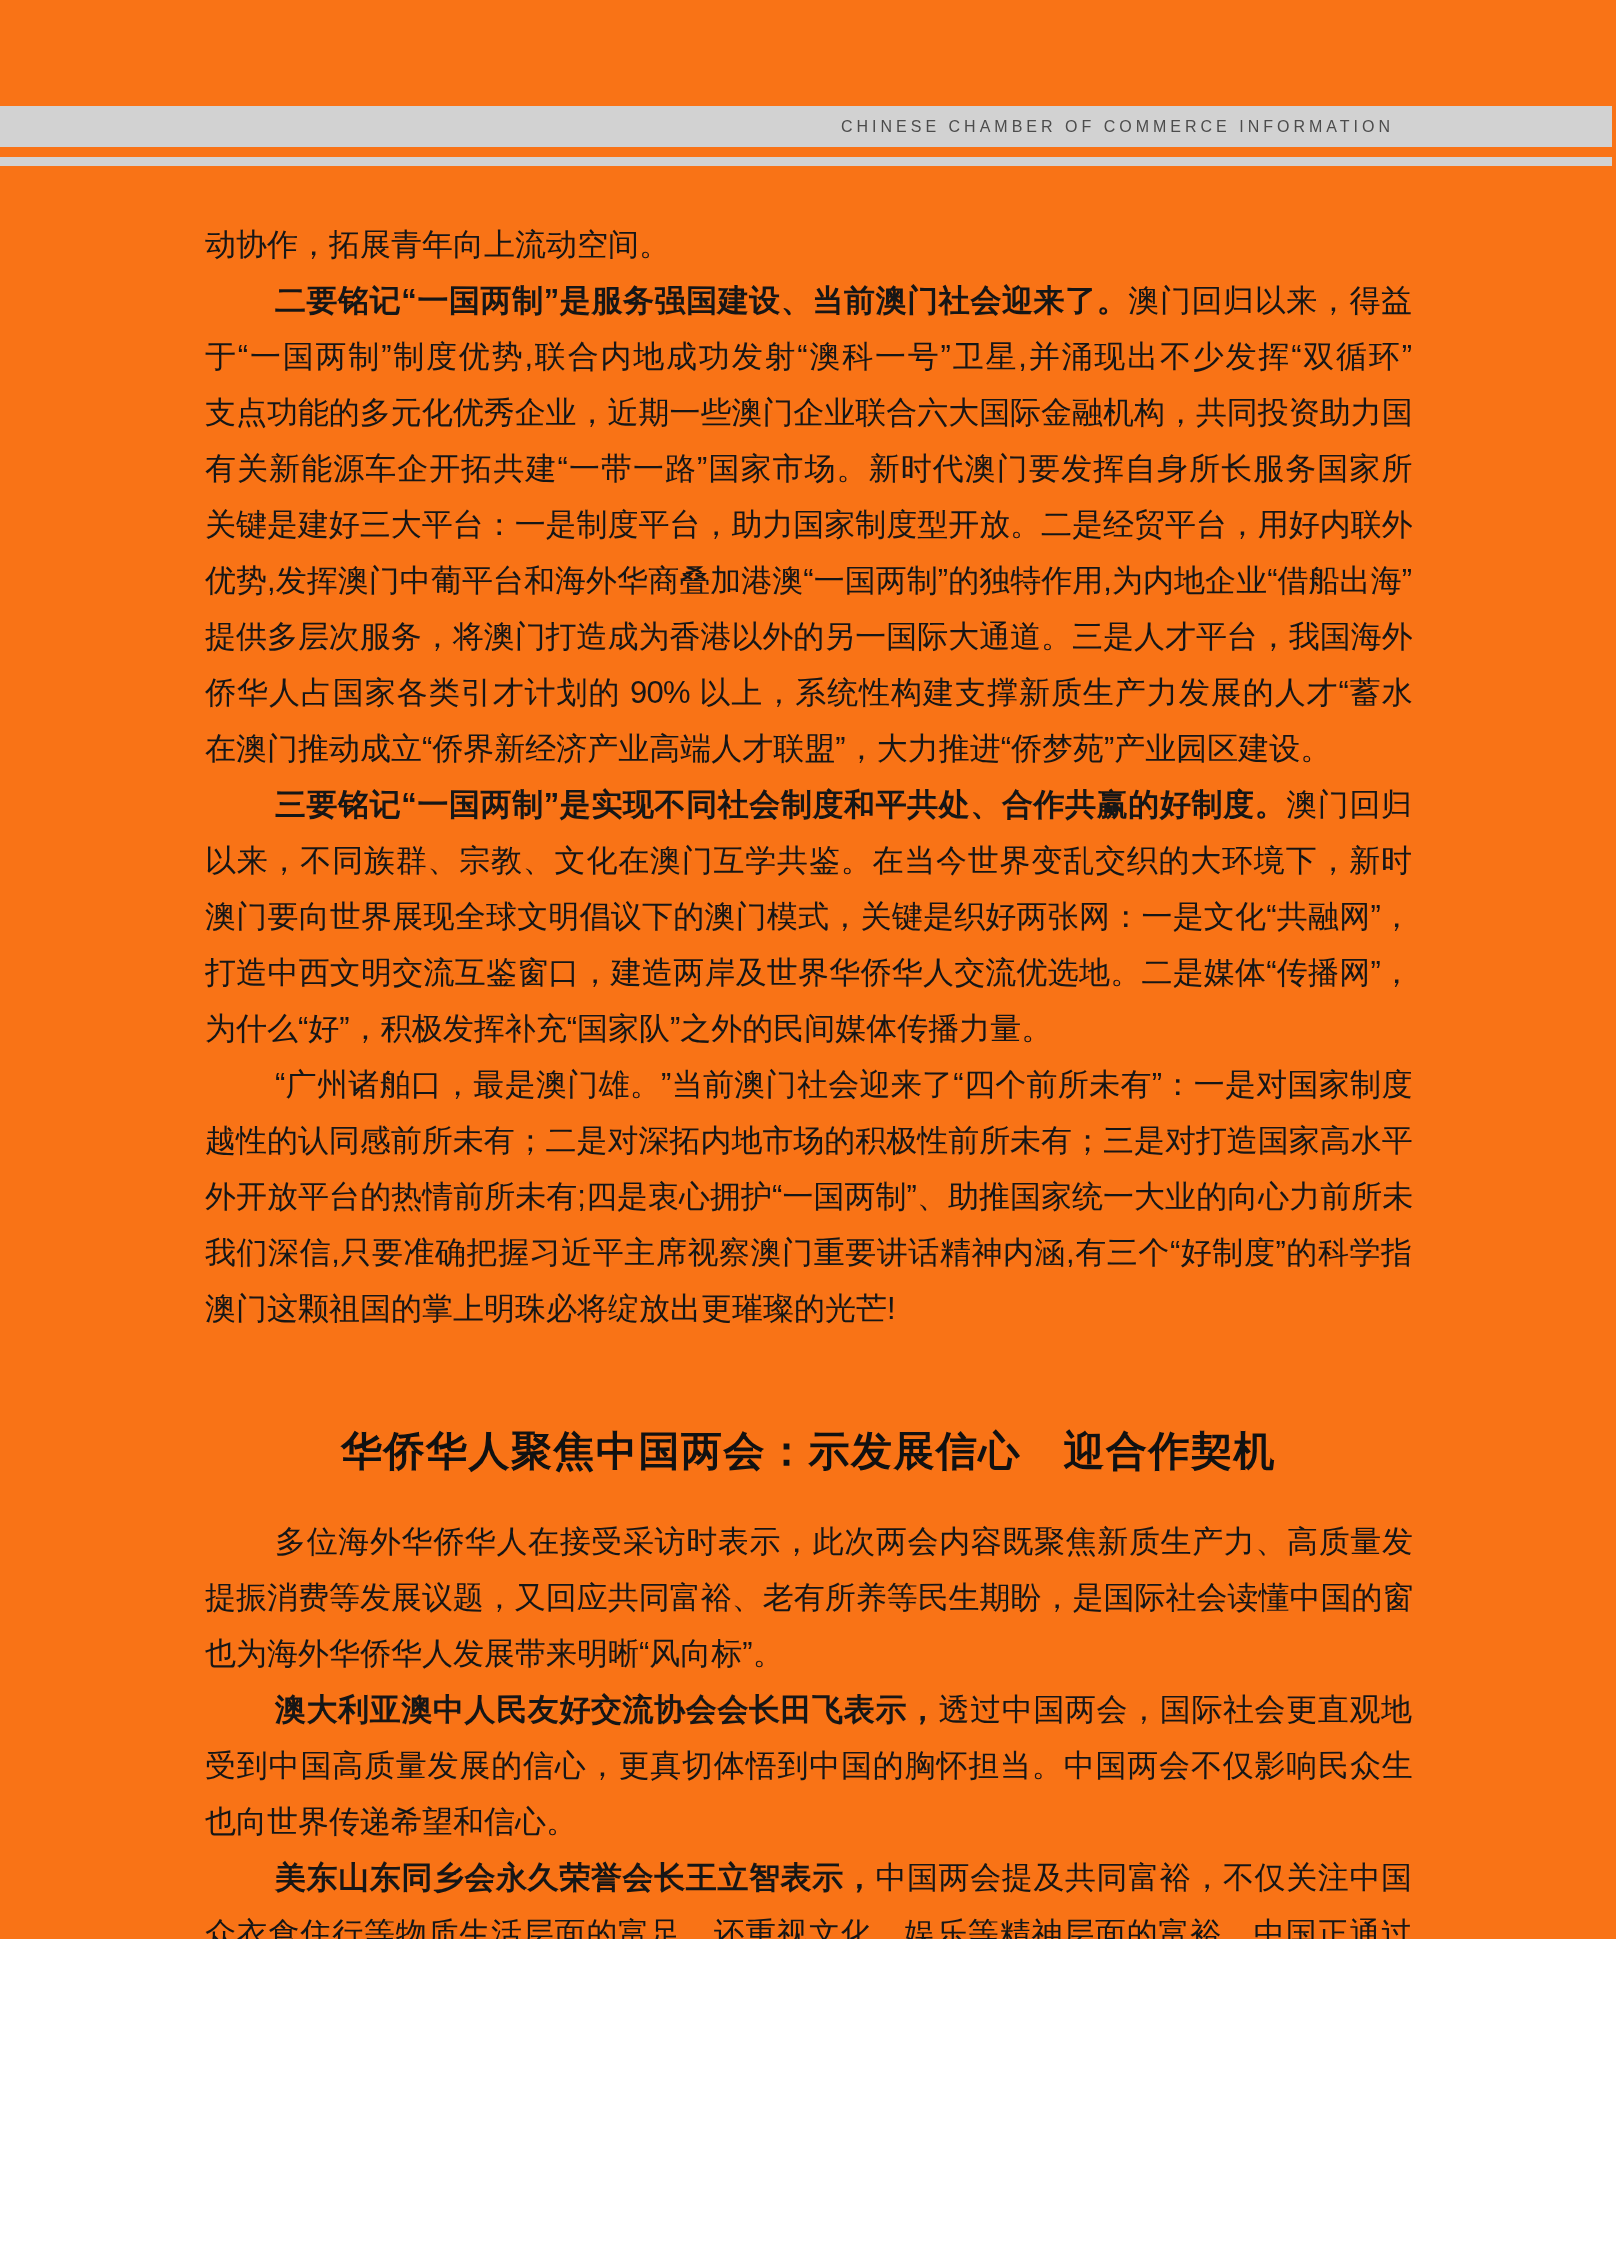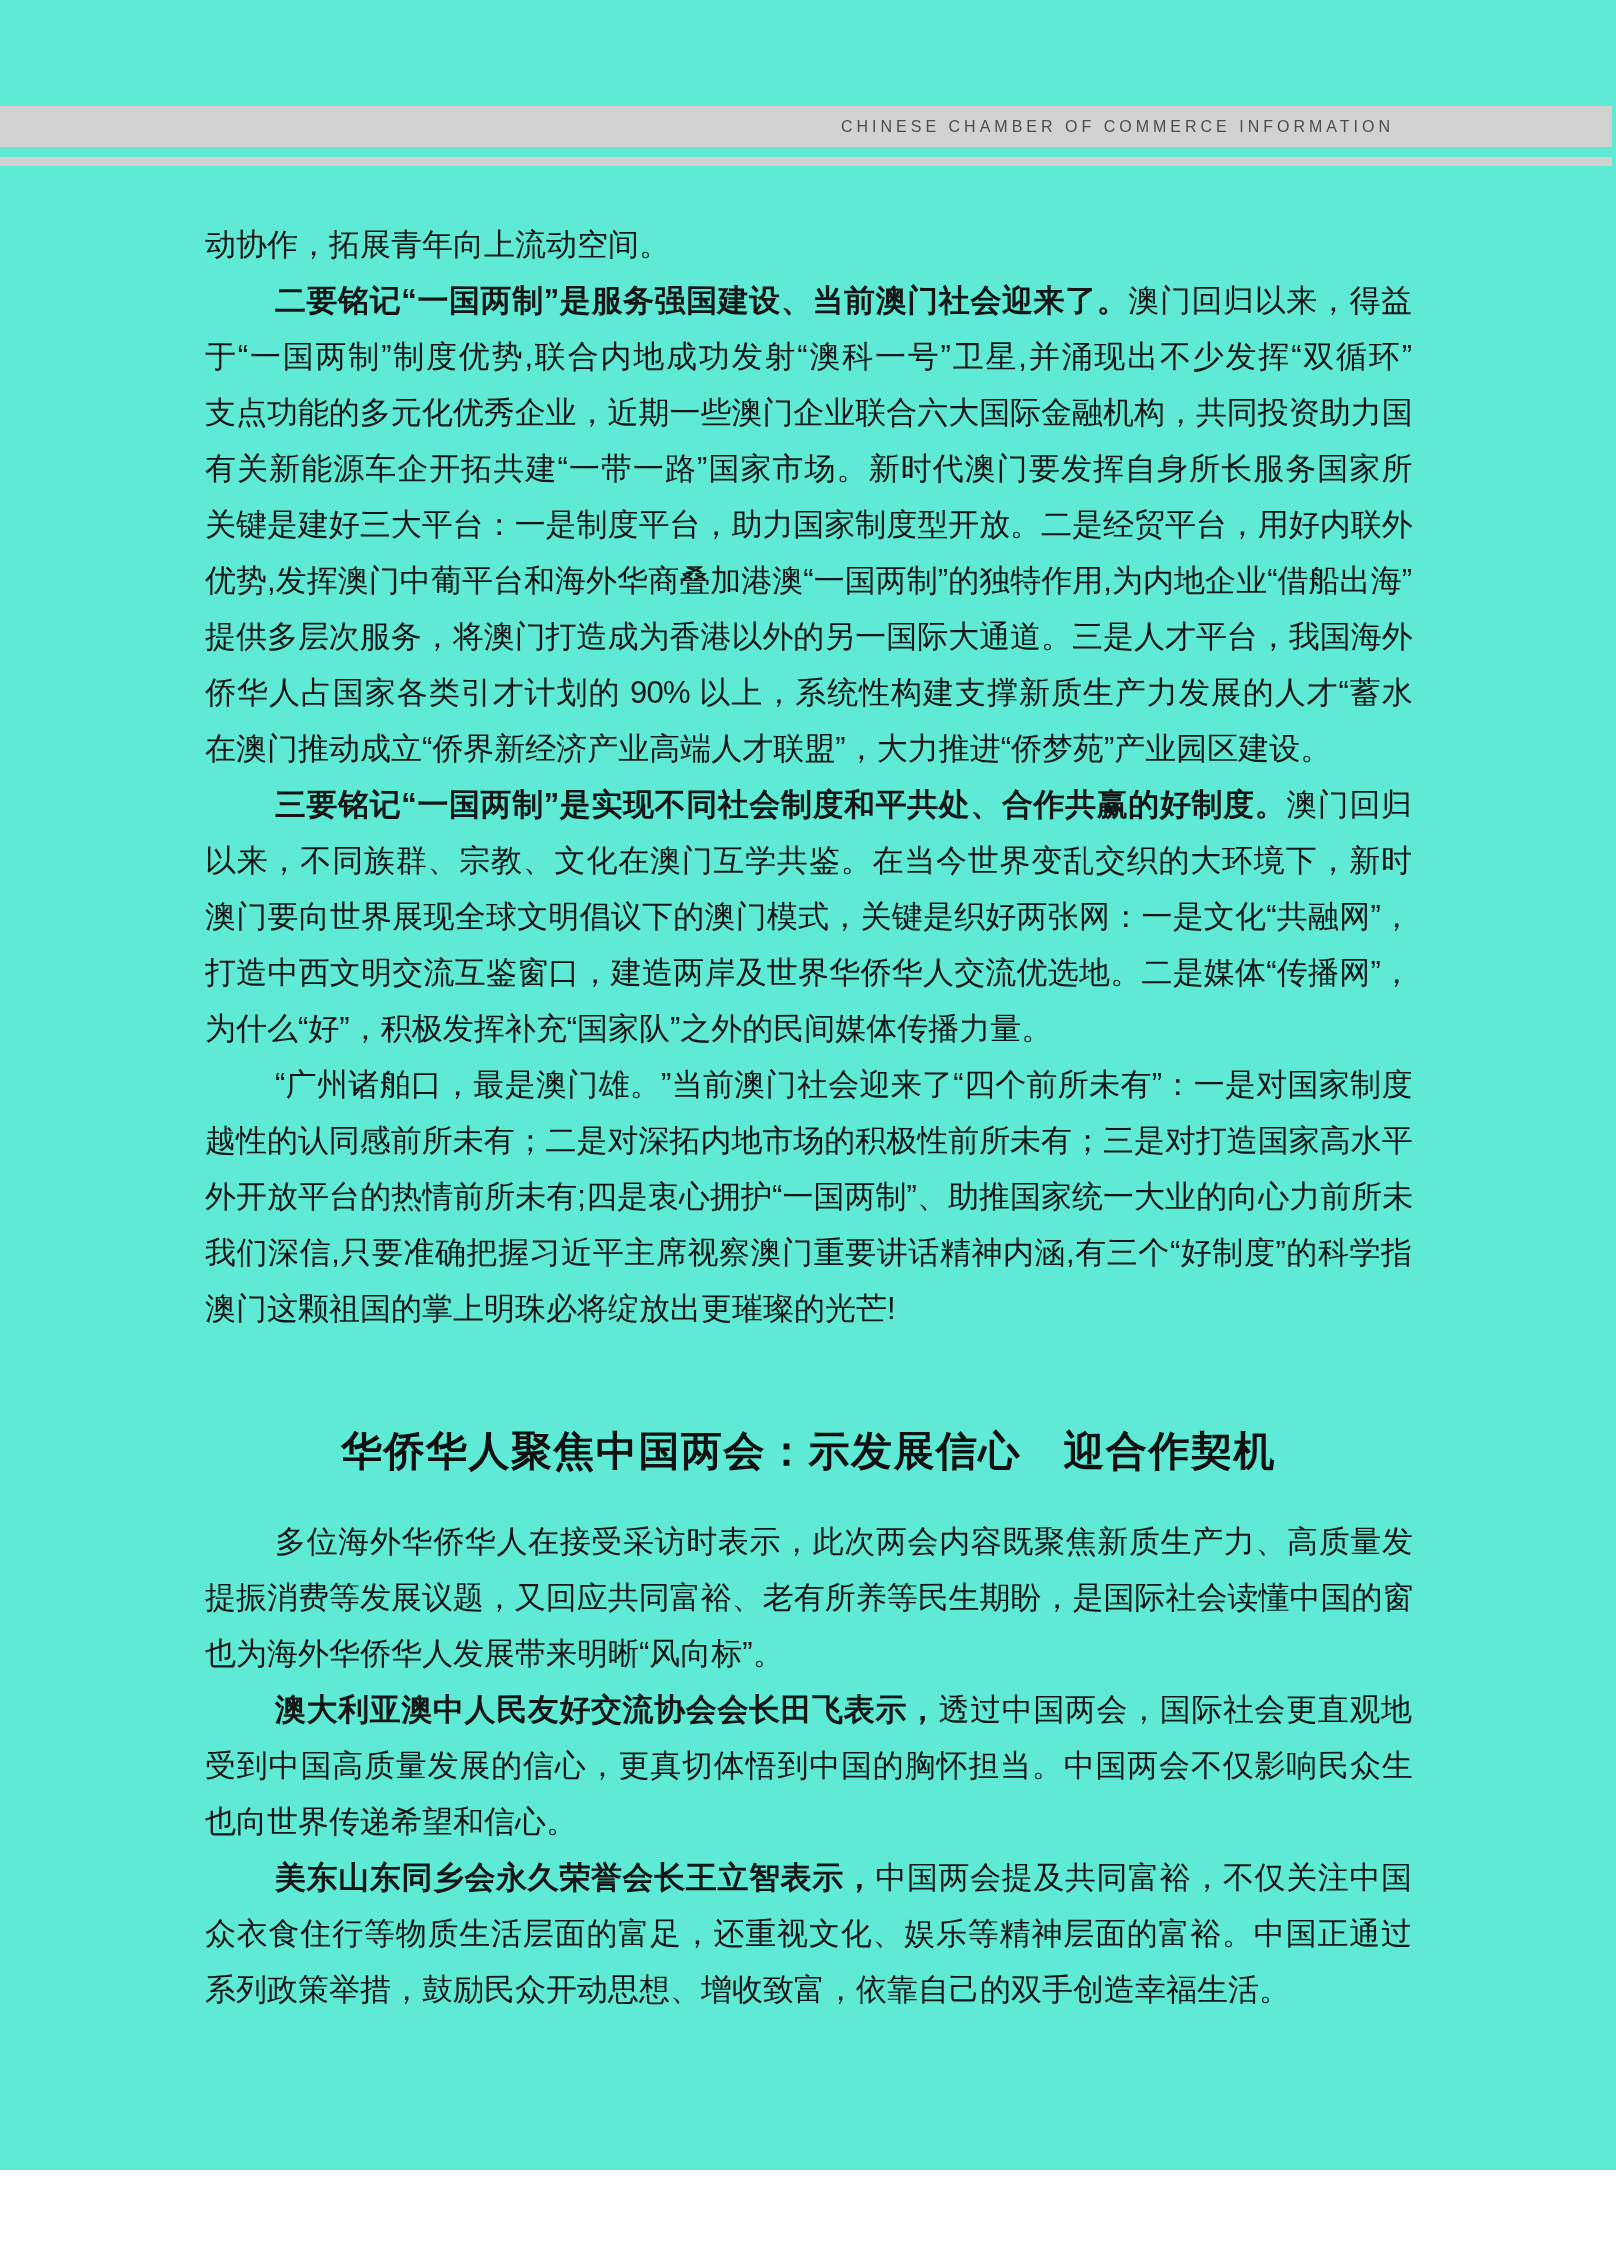--- a/index.html
+++ b/index.html
@@ -1,20 +1,20 @@
 <!DOCTYPE html>
 <html style="--band: #d2d2d2; --band-text: #4c4c4c; --body-text: #161616; --heading-text: #111111;font-size:11.6px"><head>
 <meta charset="utf-8">
 <style>
   html, body { margin: 0; padding: 0; background: #ffffff; }
   .page {
     position: relative;
     width: 1616px;
-    height: 2170px;
-    background: #5eead4;
+    height: 1939px;
+    background: #f97316;
     overflow: hidden;
     font-family: "Liberation Sans", sans-serif;
     color: var(--body-text, #161616);
   }
   .band1 {
     position: absolute;
     left: 0; top: 106px;
     width: 1612px; height: 41px;
     background: var(--band, #d2d2d2);
   }

